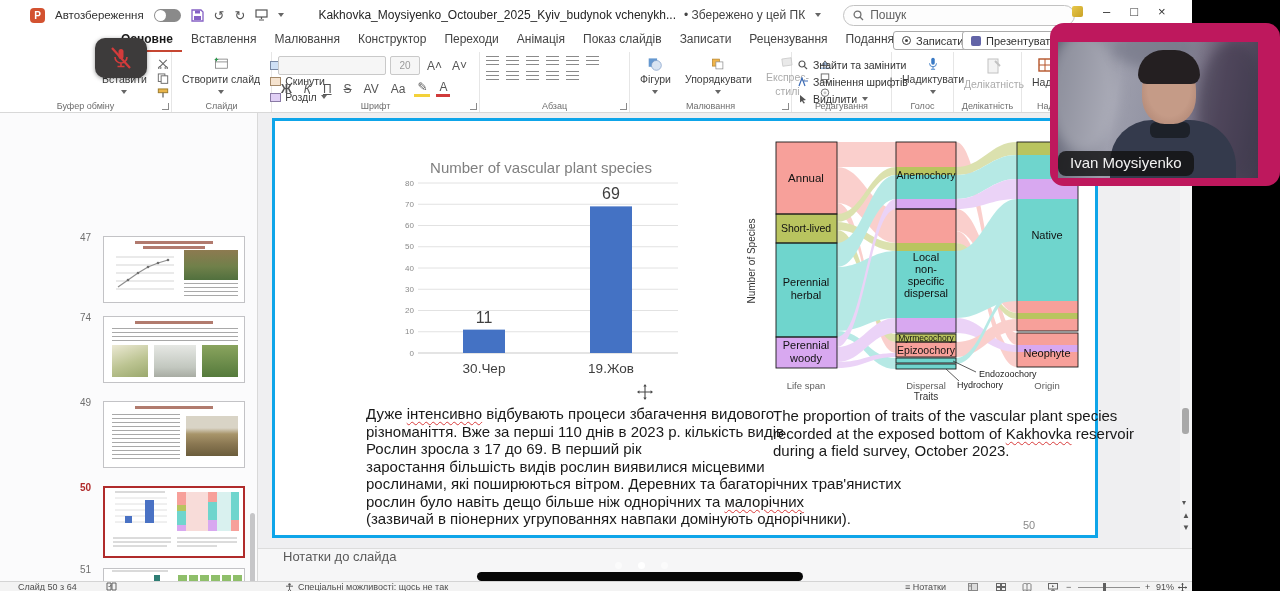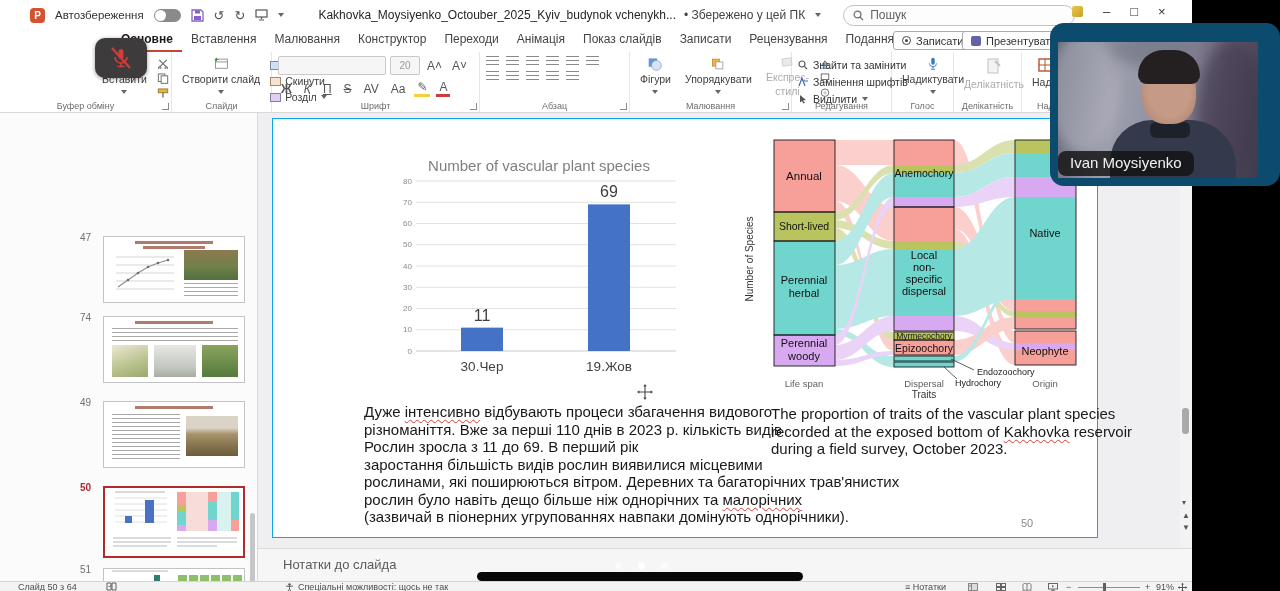--- a/index.html
+++ b/index.html
@@ -75,47 +75,47 @@
   .m-title { position:absolute; left:22%; top:4px; width:56%; height:3px; background:#9e5a4a; opacity:.8;}
   .m-title.b2:after { content:""; position:absolute; left:10%; top:5px; width:80%; height:3px; background:#9e5a4a;}
   .m-ph { position:absolute; }
   .m-abs { position:absolute; }
   .m-txt { position:absolute; background:repeating-linear-gradient(#a9a9a9 0 1px, transparent 1px 4px); }
   #panel-scroll { position:absolute; left:250px; top:400px; width:5px; height:70px; background:#c6c6c8; border-radius:3px;}
 
   
   #canvas { position:absolute; left:258px; top:113px; width:922px; height:435px; background:#efeff1; }
   #slide { position:absolute; left:272px; top:118px; width:826px; height:420px; background:#fff;
-           border:1px solid #0ea5e9; }
+           border:3px solid #0ea5e9; }
   #vscroll { position:absolute; left:1180px; top:113px; width:12px; height:435px; background:#f3f3f4; }
   #vthumb { position:absolute; left:2px; top:295px; width:7px; height:26px; background:#a9a9a9; border-radius:3px;}
   .varr { position:absolute; left:2px; font-size:8px; color:#555; }
 
   
   #ukr-text { position:absolute; left:91px; top:284px; width:540px; font-size:15px; line-height:17.5px; color:#191919; }
   #eng-caption { position:absolute; left:498px; top:286px; width:340px; font-size:15px; line-height:17.6px; color:#191919; }
   .line { white-space:nowrap; }
   .wavy { text-decoration:underline; text-decoration-style:wavy; text-decoration-color:#d83b3b;
           text-decoration-thickness:1px; text-underline-offset:2px; }
   #pagenum { position:absolute; left:748px; top:398px; font-size:11px; color:#8a8a8a; }
 
   
   #notesbar { position:absolute; left:258px; top:548px; width:934px; height:33px; background:#f6f6f7;
               border-top:1px solid #dcdcdc; }
-  #notes-label { position:absolute; left:25px; top:8px; font-size:13px; color:#595959; }
+  #notes-label { position:absolute; left:25px; top:0; font-size:13px; color:#595959; }
   .sdot { position:absolute; top:13px; width:7px; height:7px; border-radius:50%; background:#fff; opacity:.55; }
   #taskbar-pill { position:absolute; left:477px; top:572px; width:326px; height:9px; background:#070707; border-radius:5px; z-index:30;}
   #statusbar { position:absolute; left:0; top:581px; width:1192px; height:10px; background:#f3f3f3;
                border-top:1px solid #d4d4d4; font-size:9px; color:#4d4d4d; }
   .sb { position:absolute; top:0px; line-height:10px; white-space:nowrap; }
   #zoomslider { position:absolute; left:1078px; top:4.5px; width:62px; height:1px; background:#8f8f8f; }
   #zoomknob { position:absolute; left:1103px; top:1px; width:3px; height:8px; background:#5f5f5f; }
 
   
-  #video { position:absolute; left:1050px; top:23px; width:230px; height:163px; background:#0c4a6e;
+  #video { position:absolute; left:1050px; top:23px; width:230px; height:163px; background:#be185d;
            border-radius:14px; z-index:50; overflow:hidden; }
   #vfeed { position:absolute; left:8px; top:19px; width:200px; height:136px; overflow:hidden;
            background:linear-gradient(100deg,#5e6171 0%,#9d9eac 30%,#8f90a0 55%,#62556b 78%,#403c4e 100%); }
   .blob { position:absolute; border-radius:50%; filter:blur(6px); }
   #person-body { position:absolute; left:52px; top:78px; width:126px; height:70px; background:#343a4c;
                  border-radius:42px 46px 0 0; }
   #person-head { position:absolute; left:84px; top:18px; width:54px; height:64px; background:
                  radial-gradient(ellipse at 50% 45%, #c59b87 0 55%, #a97f6e 100%); border-radius:46% 46% 42% 42%; }
   #person-hair { position:absolute; left:80px; top:8px; width:62px; height:34px; background:#241f21;
                  border-radius:28px 28px 10px 10px; }
@@ -678,21 +678,21 @@
         <text x="183" y="258">Dispersal</text>
         <text x="183" y="269" font-size="10" fill="#333">Traits</text>
         <text x="304" y="258">Origin</text>
       </g>
       <text x="12" y="130" font-size="10" fill="#333" text-anchor="middle" transform="rotate(-90 12 130)">Number of Species</text>
     </svg>
 
     <div id="ukr-text">
         <div class="line"><span>Дуже </span><span class="wavy">інтенсивно</span><span> відбувають процеси збагачення видового</span></div>
         <div class="line"><span>різноманіття. Вже за перші 110 днів в 2023 р. кількість видів</span></div>
-        <div class="line"><span>Рослин зросла з 11 до 69. В перший рік</span></div>
+        <div class="line"><span>Рослин зросла з 17 до 69. В перший рік</span></div>
         <div class="line"><span>заростання більшість видів рослин виявилися місцевими</span></div>
         <div class="line"><span>рослинами, які поширюються вітром. Деревних та багаторічних трав'янистих</span></div>
         <div class="line"><span>рослин було навіть дещо більше ніж однорічних та </span><span class="wavy">малорічних</span></div>
         <div class="line"><span>(зазвичай в піонерних угрупованнях навпаки домінують однорічники).</span></div>
       </div>
     <div id="eng-caption">
         <div class="line"><span>The proportion of traits of the vascular plant species</span></div>
         <div class="line"><span>recorded at the exposed bottom of </span><span class="wavy">Kakhovka</span><span> reservoir</span></div>
         <div class="line"><span>during a field survey, October 2023.</span></div>
       </div>

